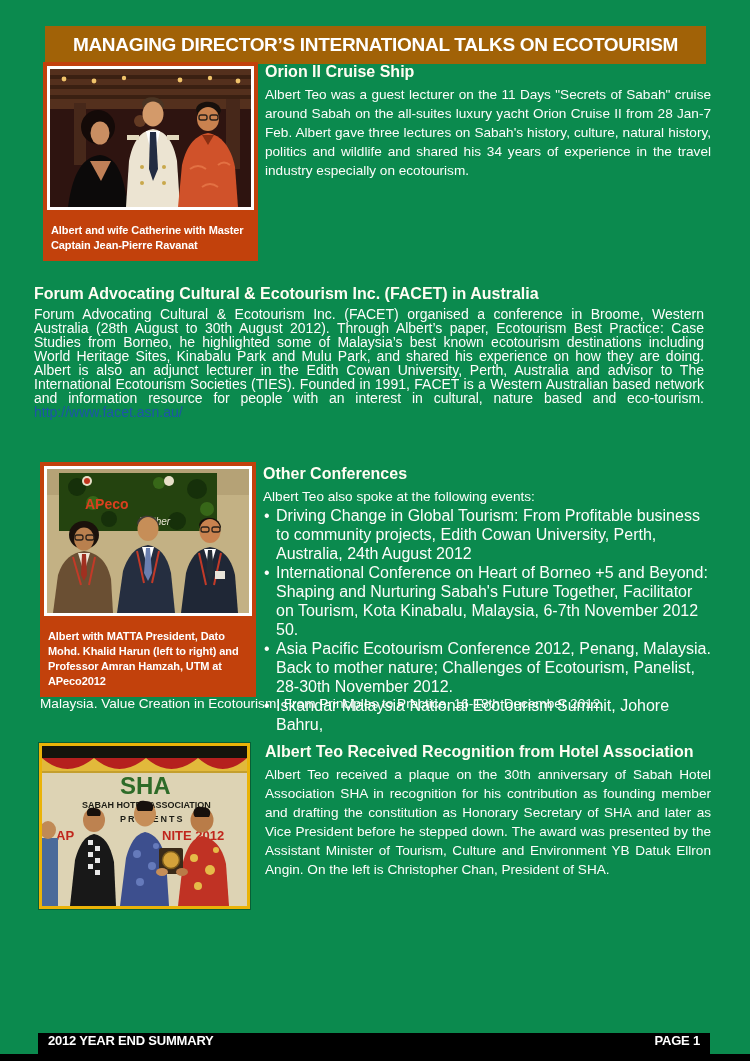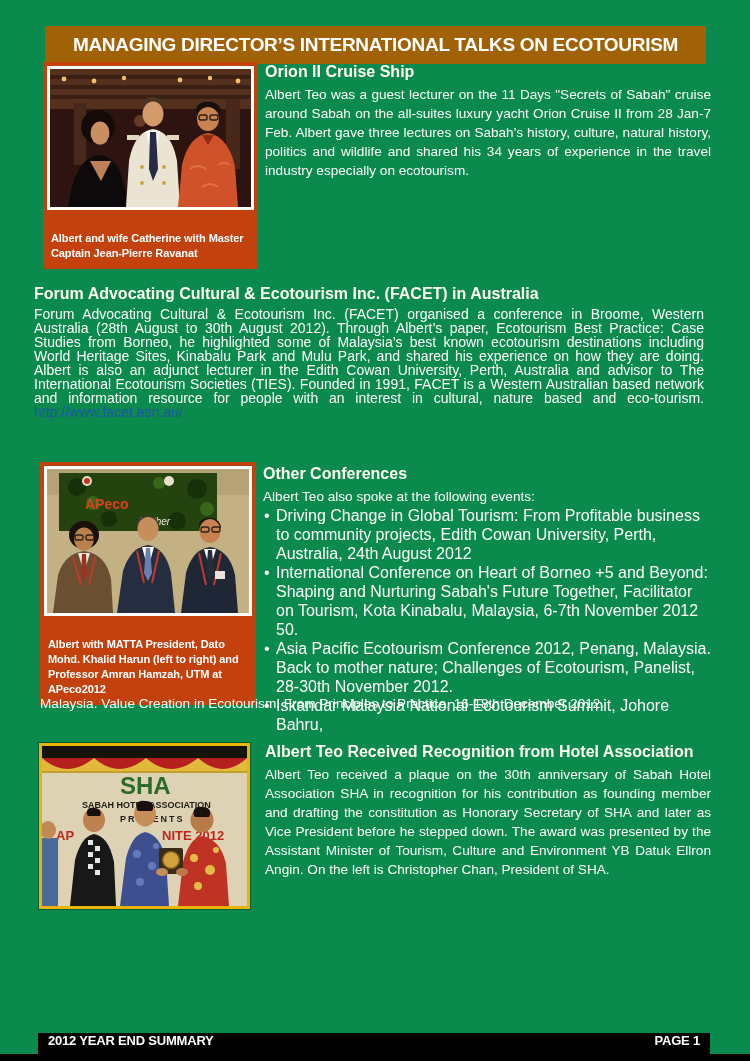--- a/index.html
+++ b/index.html
@@ -17,21 +17,21 @@
   }
   .footer-bar{
     left:38px;top:1033px;width:672px;height:37px;background:#000;
     display:flex;align-items:flex-start;justify-content:space-between;
     color:#fff;font-weight:bold;font-size:13px;letter-spacing:-0.2px;
     padding:0 10px;box-sizing:border-box;
   }
   .bottom-strip{left:0;top:1054px;width:750px;height:7px;background:#000;}
   
   .photo-card{background:#c2410c;}
-  .frame{border:3px solid #fff;margin:4px 4px 16px 4px;font-size:0;line-height:0;text-align:right;}
+  .frame{border:3px solid #fff;margin:4px 4px 8px 4px;font-size:0;line-height:0;text-align:right;}
   .frame svg{display:block;}
   .caption{
     color:#fff;font-weight:bold;font-size:11px;line-height:15px;
     letter-spacing:-0.1px;padding:5px 8px 8px 8px;
   }
   .photo-plain{border:3px solid #eab308;outline:1px solid rgba(0,0,0,.3);font-size:0;line-height:0;background:#84cc16;}
   
   .sec-title{color:#fffdf2;font-weight:bold;font-size:16px;margin:0 0 3px 0;line-height:20px;}
   .body-text{color:#fdfdfa;font-size:13.6px;line-height:19px;text-align:justify;margin:0;}
   .body-text.wide{font-size:14px;line-height:14px;}

